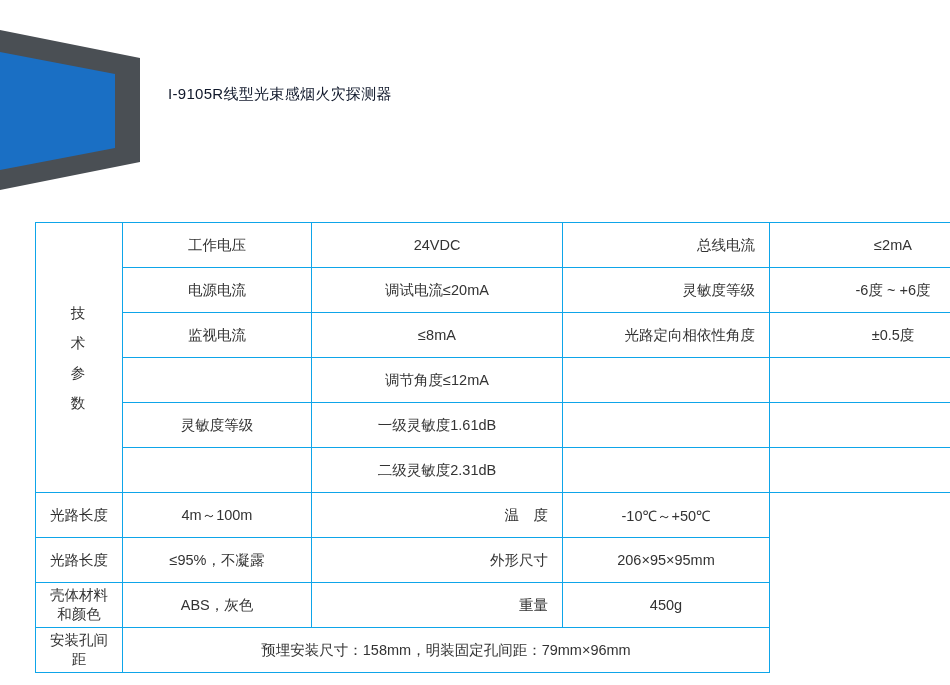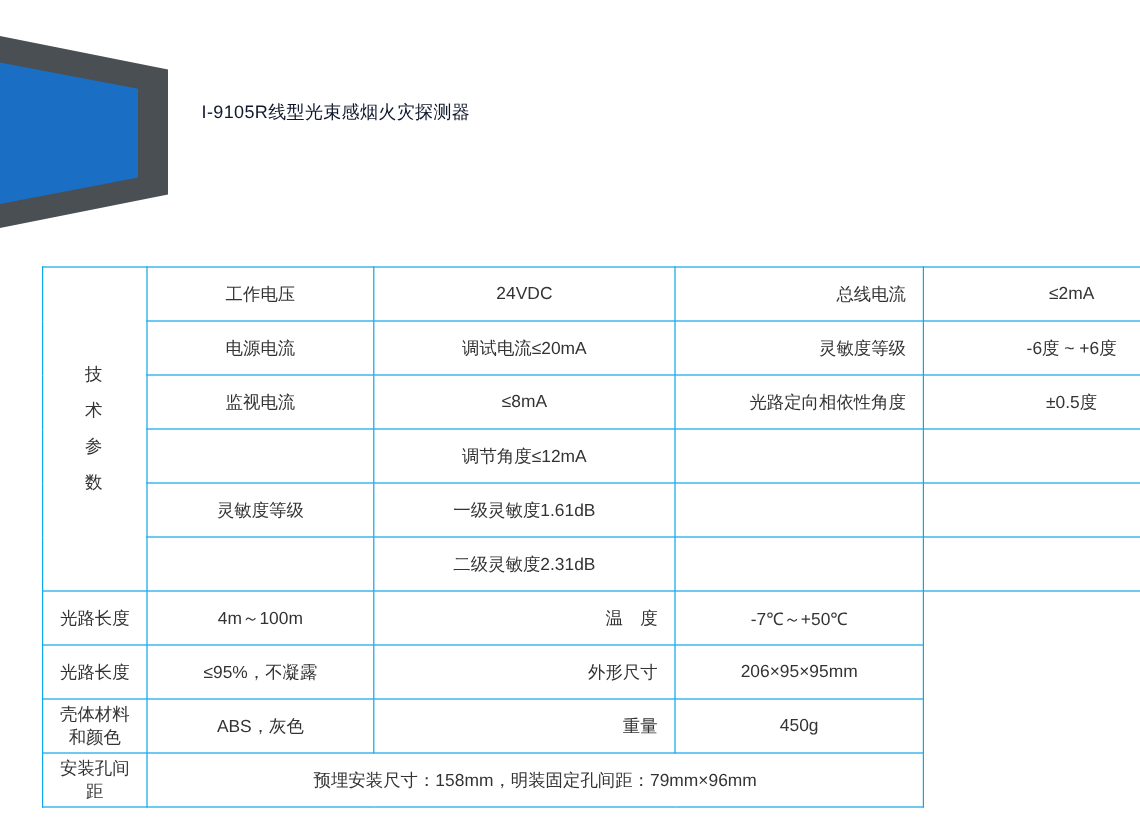--- a/index.html
+++ b/index.html
@@ -152,21 +152,21 @@
       <tr>
         <td class="label-cell c-label"></td>
         <td class="value-cell c-value">二级灵敏度2.31dB</td>
         <td class="label-cell c-label2"></td>
         <td class="value-cell c-value2"></td>
       </tr>
       <tr>
         <td class="label-cell c-label">光路长度</td>
         <td class="value-cell c-value">4m～100m</td>
         <td class="label-cell c-label2">温　度</td>
-        <td class="value-cell c-value2">-7℃～+50℃</td>
+        <td class="value-cell c-value2">-10℃～+50℃</td>
       </tr>
       <tr>
         <td class="label-cell c-label">光路长度</td>
         <td class="value-cell c-value">≤95%，不凝露</td>
         <td class="label-cell c-label2">外形尺寸</td>
         <td class="value-cell c-value2">206×95×95mm</td>
       </tr>
       <tr>
         <td class="label-cell c-label">壳体材料和颜色</td>
         <td class="value-cell c-value">ABS，灰色</td>

